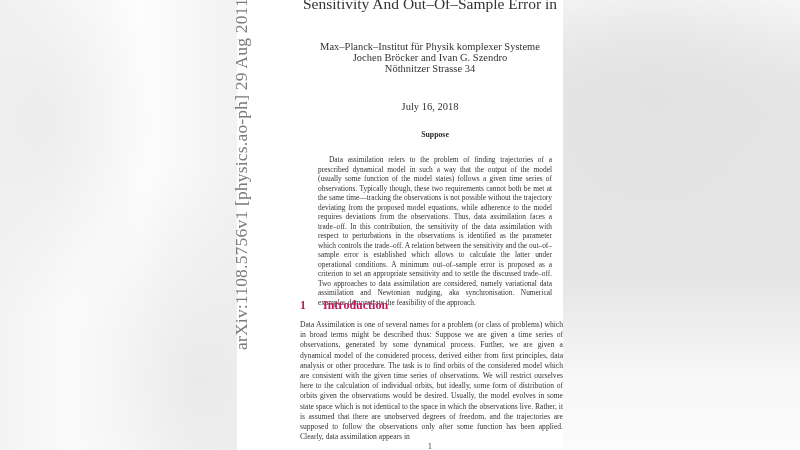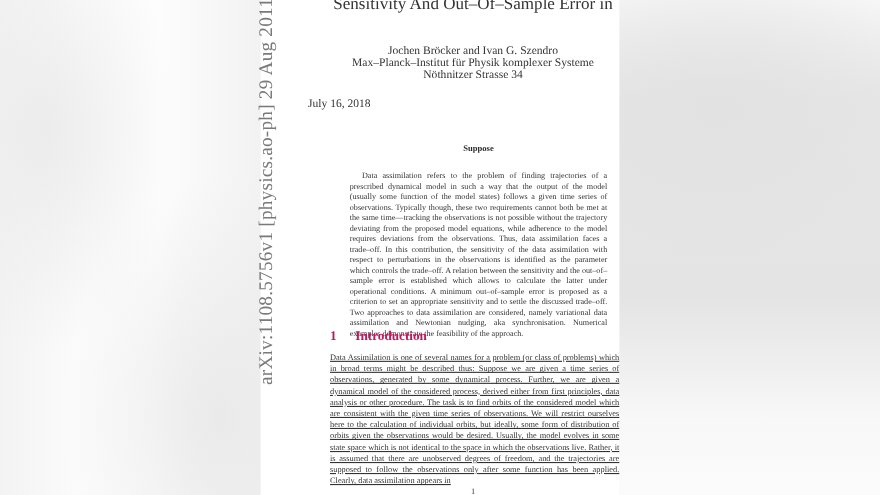--- a/index.html
+++ b/index.html
@@ -34,62 +34,62 @@
     }
     .title {
       position: absolute; left: 280px; top: -6px; width: 300px;
       text-align: center; font-size: 15.5px; line-height: 20px; color: #333;
     }
     .authors {
       position: absolute; left: 280px; top: 41px; width: 300px;
       text-align: center; font-size: 10.5px; line-height: 11px; color: #333;
     }
     .date {
-      position: absolute; left: 280px; top: 89px; width: 300px;
-      text-align: left; font-size: 10.5px; line-height: 12px; color: #333;
+      position: absolute; left: 280px; top: 101px; width: 300px;
+      text-align: center; font-size: 10.5px; line-height: 12px; color: #333;
     }
     .abstract-heading {
       position: absolute; left: 310px; top: 130px; width: 250px;
       text-align: center; font-size: 7.8px; font-weight: bold; line-height: 10px;
     }
     .abstract-body {
       position: absolute; left: 318px; top: 155px; width: 234px;
       font-size: 7.4px; line-height: 9.5px; text-align: justify;
       text-indent: 11px; color: #333;
     }
     .section-heading {
       position: absolute; left: 300px; top: 298px; width: 260px;
       font-size: 12px; font-weight: bold; line-height: 14px; color: #be185d;
     }
     .section-heading .num { display: inline-block; width: 20px; }
     .intro-body {
       position: absolute; left: 300px; top: 320px; width: 263px;
-      font-size: 7.6px; line-height: 10.2px; text-align: justify; color: #333; text-decoration: underline;
+      font-size: 7.6px; line-height: 10.2px; text-align: justify; color: #333;
     }
     .page-number {
       position: absolute; left: 420px; top: 442px; width: 20px;
       text-align: center; font-size: 7.6px; line-height: 9px; color: #333;
     }
   </style>
 </head>
 <body>
 
 <div class="bg-left"></div>
 <div class="bg-right"></div>
 <div class="page"></div>
 
 <div class="arxiv-stamp">arXiv:1108.5756v1  [physics.ao-ph]  29 Aug 2011</div>
 
 <div class="title">
   <div>Sensitivity And Out–Of–Sample Error in</div>
 </div>
 
 <div class="authors">
+  <div>Max–Planck–Institut für Physik komplexer Systeme</div>
   <div>Jochen Bröcker and Ivan G. Szendro</div>
-  <div>Max–Planck–Institut für Physik komplexer Systeme</div>
   <div>Nöthnitzer Strasse 34</div>
 </div>
 
 <div class="date">July 16, 2018</div>
 
 <div class="abstract-heading">Suppose</div>
 <div class="abstract-body">Data assimilation refers to the problem of finding trajectories of a prescribed dynamical model in such a way that the output of the model (usually some function of the model states) follows a given time series of observations. Typically though, these two requirements cannot both be met at the same time—tracking the observations is not possible without the trajectory deviating from the proposed model equations, while adherence to the model requires deviations from the observations. Thus, data assimilation faces a trade–off. In this contribution, the sensitivity of the data assimilation with respect to perturbations in the observations is identified as the parameter which controls the trade–off. A relation between the sensitivity and the out–of–sample error is established which allows to calculate the latter under operational conditions. A minimum out–of–sample error is proposed as a criterion to set an appropriate sensitivity and to settle the discussed trade–off. Two approaches to data assimilation are considered, namely variational data assimilation and Newtonian nudging, aka synchronisation. Numerical examples demonstrate the feasibility of the approach.</div>
 
 <div class="section-heading">
   <span class="num">1</span>

